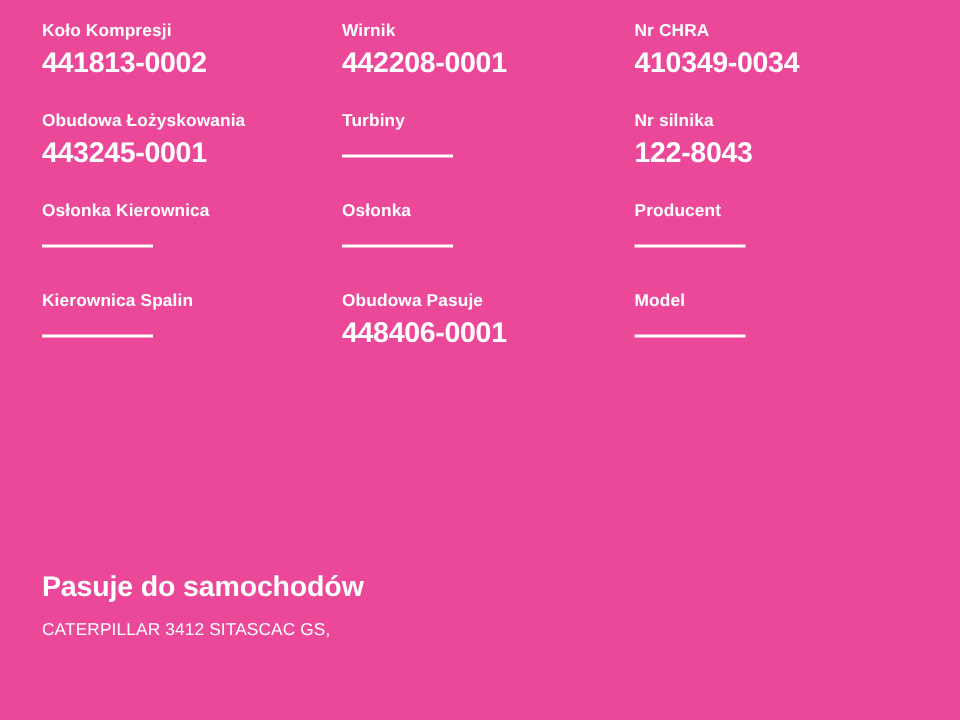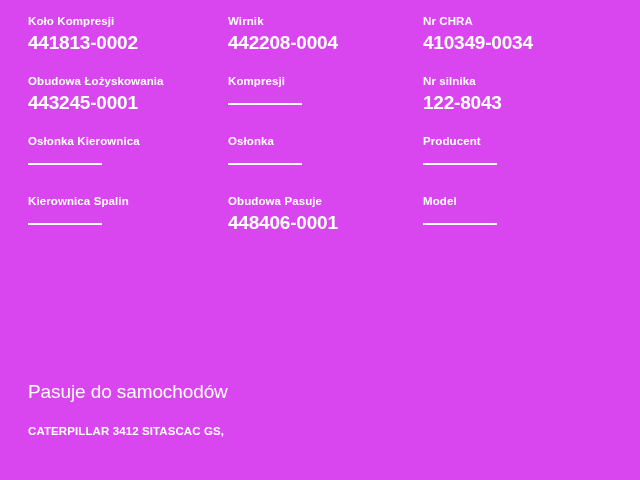--- a/index.html
+++ b/index.html
@@ -11,21 +11,21 @@
     width: 640px;
     height: 480px;
     overflow: hidden;
     font-family: "Liberation Sans", sans-serif;
     color: #ffffff;
   }
   .page {
     position: relative;
     width: 640px;
     height: 480px;
-    background: #d946ef;
+    background: #ec4899;
   }
   .specs-grid {
     position: absolute;
     top: 14px;
     left: 28px;
     width: 584px;
     display: grid;
     grid-template-columns: 200px 195px 189px;
     grid-auto-rows: 60px;
   }
@@ -63,63 +63,63 @@
     background: #ffffff;
   }
   .fitment {
     position: absolute;
     left: 28px;
     top: 380px;
     width: 560px;
   }
   .fitment-title {
     font-size: 19px;
-    font-weight: normal;
+    font-weight: bold;
     letter-spacing: -0.1px;
     line-height: 24px;
     color: #ffffff;
   }
   .fitment-list {
     font-size: 11.5px;
-    font-weight: bold;
+    font-weight: normal;
     letter-spacing: 0.1px;
     line-height: 14px;
-    margin-top: 20px;
+    margin-top: 9px;
     color: #ffffff;
   }
 </style>
 </head>
 <body>
 
 <div class="page">
 
   <div class="specs-grid">
 
     <div class="spec-item">
       <div class="spec-label">Koło Kompresji</div>
       <div class="spec-value">441813-0002</div>
     </div>
 
     <div class="spec-item">
       <div class="spec-label">Wirnik</div>
-      <div class="spec-value">442208-0004</div>
+      <div class="spec-value">442208-0001</div>
     </div>
 
     <div class="spec-item">
       <div class="spec-label">Nr CHRA</div>
       <div class="spec-value">410349-0034</div>
     </div>
 
     <div class="spec-item">
       <div class="spec-label">Obudowa Łożyskowania</div>
       <div class="spec-value">443245-0001</div>
     </div>
 
     <div class="spec-item">
-      <div class="spec-label">Kompresji</div>
+      <div class="spec-label">Turbiny</div>
       <div class="spec-value empty"></div>
     </div>
 
     <div class="spec-item">
       <div class="spec-label">Nr silnika</div>
       <div class="spec-value">122-8043</div>
     </div>
 
     <div class="spec-item">
       <div class="spec-label">Osłonka Kierownica</div>

